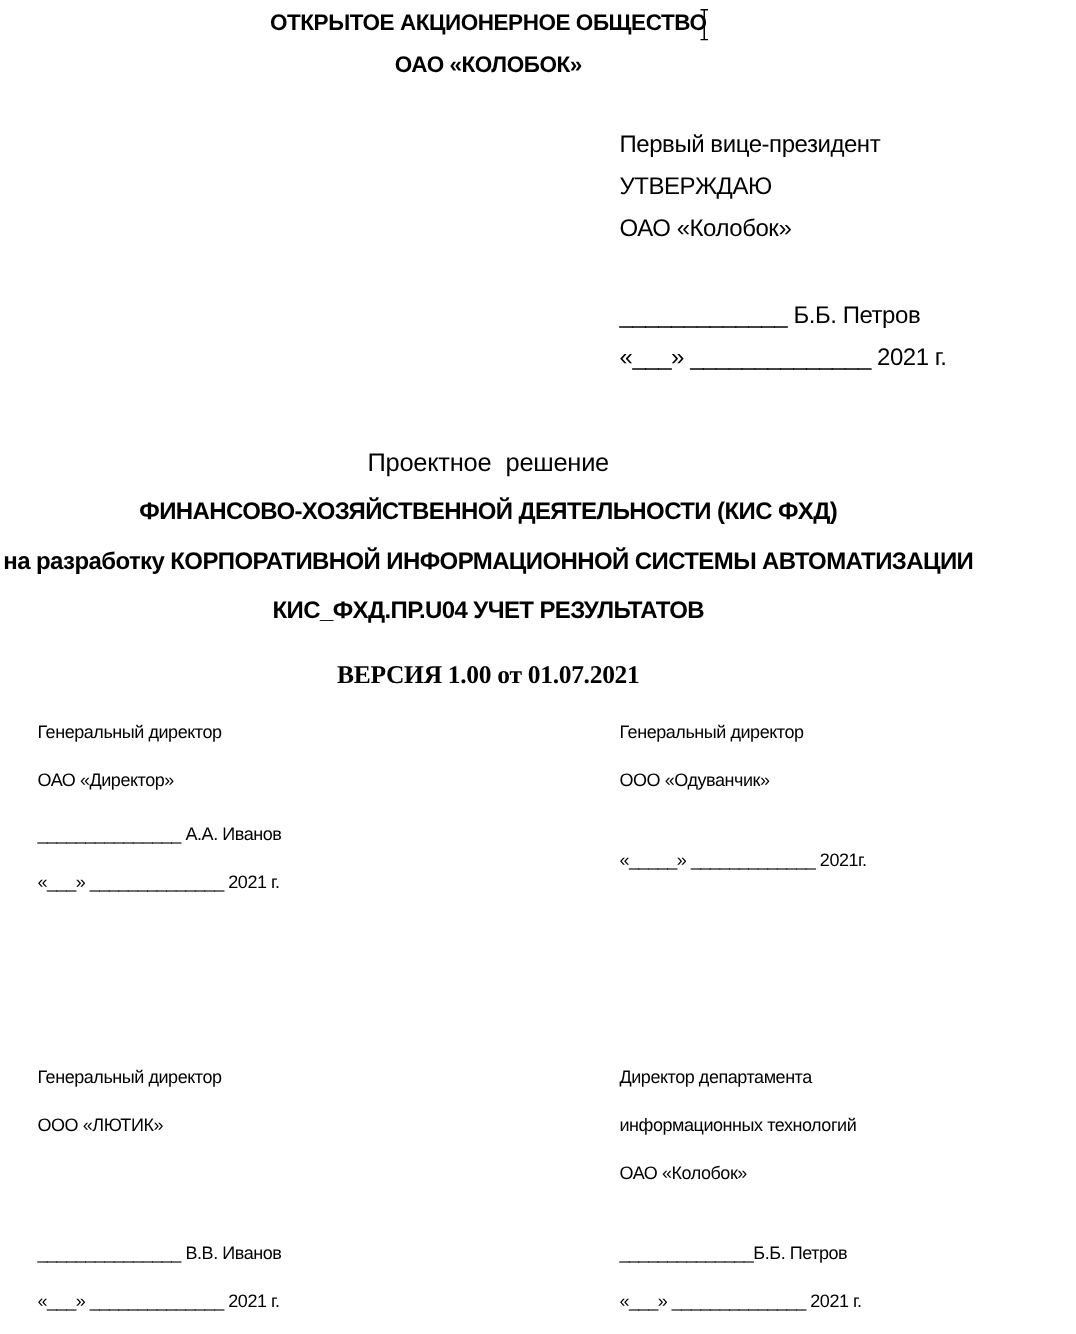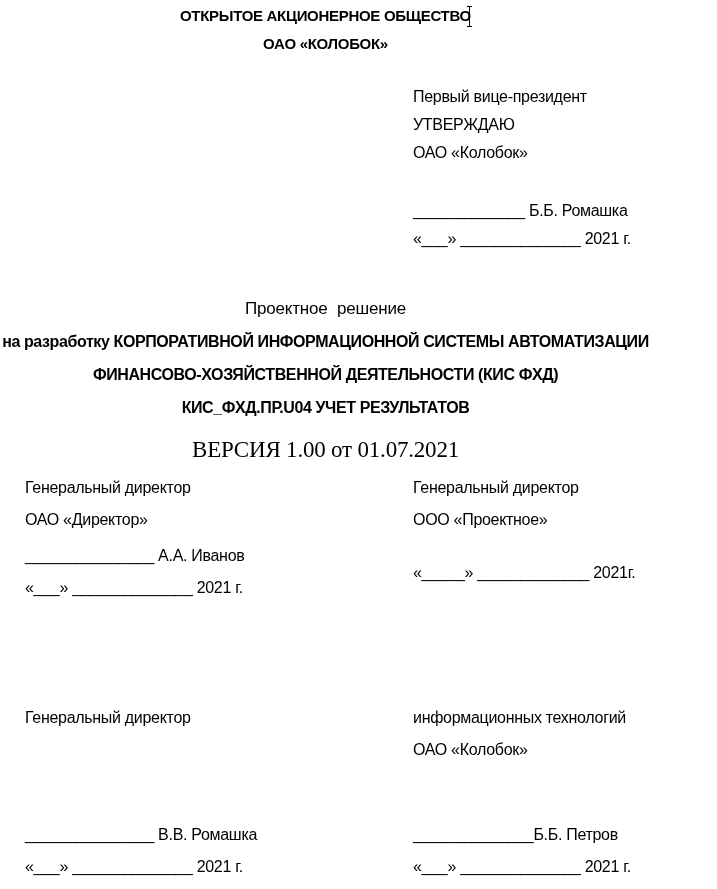--- a/index.html
+++ b/index.html
@@ -64,31 +64,31 @@
       letter-spacing: -0.2px;
     }
     .title-subject {
       font-size: 16px;
       font-weight: 700;
       line-height: 33px;
       letter-spacing: -0.4px;
     }
     .title-version {
       font-family: "Liberation Serif", "DejaVu Serif", serif;
-      font-size: 23px;
-      font-weight: 400;
+      font-size: 17px;
+      font-weight: 700;
       line-height: 33px;
       margin-top: 9px;
       letter-spacing: -0.2px;
     }
 
     
     .sig-titles, .sig-lines {
       position: absolute;
-      font-size: 16px;
+      font-size: 12px;
       line-height: 32px;
       letter-spacing: -0.3px;
     }
     .pos-a-titles { left: 25px;  top: 472px; }
     .pos-b-titles { left: 413px; top: 472px; }
     .pos-a-lines  { left: 25px;  top: 540px; }
     .pos-b-lines  { left: 413px; top: 557px; }
     .pos-c-titles { left: 25px;  top: 702px; }
     .pos-d-titles { left: 413px; top: 702px; }
     .pos-c-lines  { left: 25px;  top: 819px; }
@@ -109,61 +109,63 @@
       <path d="M2 0.5 H7 M4.5 0.5 V20.5 M2 20.5 H7" stroke="#000000" stroke-width="1" fill="none"></path>
     </svg>
   </span>
 
   <div class="approval-block">
     <span class="line">Первый вице-президент</span>
     <span class="line">УТВЕРЖДАЮ</span>
     <span class="line">ОАО «Колобок»</span>
   </div>
   <div class="approval-sig">
-    <span class="line">_____________ Б.Б. Ромашка</span>
+    <span class="line">_____________ Б.Б. Петров</span>
     <span class="line">«___» ______________ 2021 г.</span>
   </div>
 
   <div class="title-block">
     <div class="title-doc-type">Проектное решение</div>
+    <div class="title-subject">ФИНАНСОВО-ХОЗЯЙСТВЕННОЙ ДЕЯТЕЛЬНОСТИ (КИС ФХД)</div>
     <div class="title-subject">на разработку КОРПОРАТИВНОЙ ИНФОРМАЦИОННОЙ СИСТЕМЫ АВТОМАТИЗАЦИИ</div>
-    <div class="title-subject">ФИНАНСОВО-ХОЗЯЙСТВЕННОЙ ДЕЯТЕЛЬНОСТИ (КИС ФХД)</div>
     <div class="title-subject">КИС_ФХД.ПР.U04 УЧЕТ РЕЗУЛЬТАТОВ</div>
     <div class="title-version">ВЕРСИЯ 1.00 от 01.07.2021</div>
   </div>
 
   <div class="sig-titles pos-a-titles">
     <span class="line">Генеральный директор</span>
     <span class="line">ОАО «Директор»</span>
     <span class="line"></span>
   </div>
   <div class="sig-lines pos-a-lines">
     <span class="line">_______________ А.А. Иванов</span>
     <span class="line">«___» ______________ 2021 г.</span>
   </div>
 
   <div class="sig-titles pos-b-titles">
     <span class="line">Генеральный директор</span>
-    <span class="line">ООО «Проектное»</span>
+    <span class="line">ООО «Одуванчик»</span>
     <span class="line"></span>
   </div>
   <div class="sig-lines pos-b-lines">
     <span class="line">«_____» _____________ 2021г.</span>
   </div>
 
   <div class="sig-titles pos-c-titles">
     <span class="line">Генеральный директор</span>
+    <span class="line">ООО «ЛЮТИК»</span>
     <span class="line"></span>
   </div>
   <div class="sig-lines pos-c-lines">
-    <span class="line">_______________ В.В. Ромашка</span>
+    <span class="line">_______________ В.В. Иванов</span>
     <span class="line">«___» ______________ 2021 г.</span>
   </div>
 
   <div class="sig-titles pos-d-titles">
+    <span class="line">Директор департамента</span>
     <span class="line">информационных технологий</span>
     <span class="line">ОАО «Колобок»</span>
   </div>
   <div class="sig-lines pos-d-lines">
     <span class="line">______________Б.Б. Петров</span>
     <span class="line">«___» ______________ 2021 г.</span>
   </div>
 
 </div>
 

